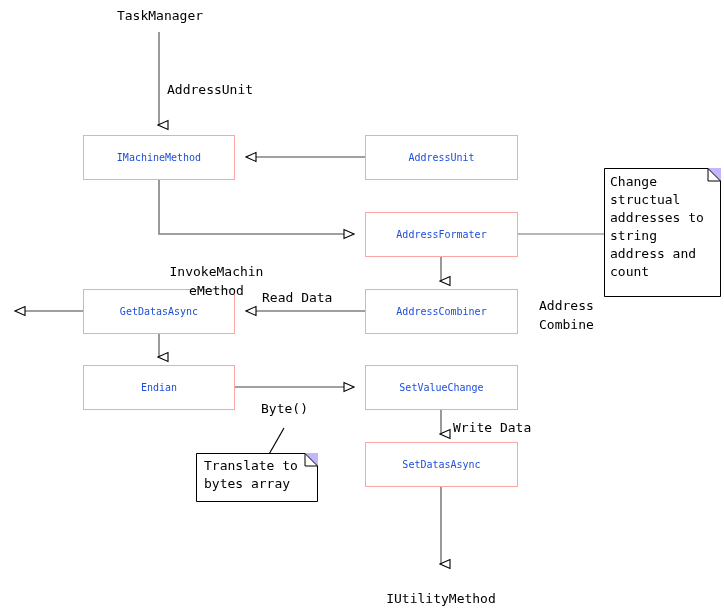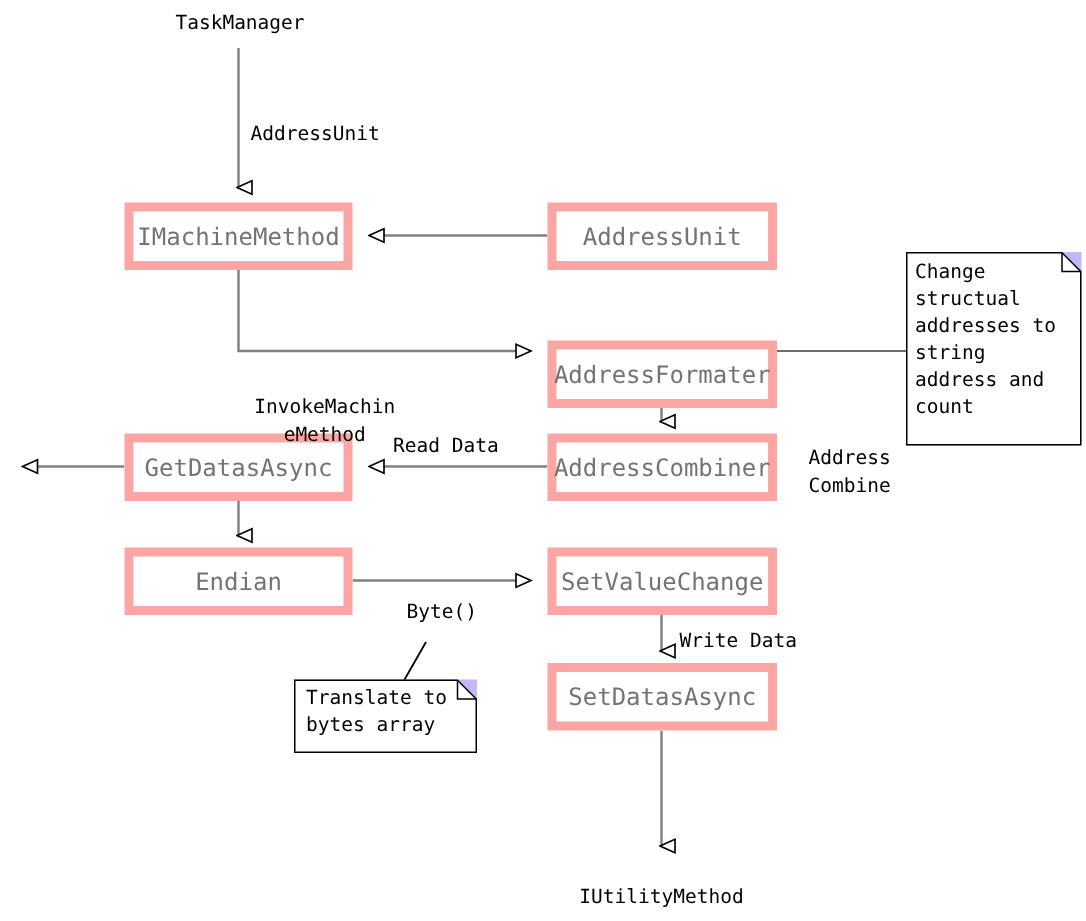--- a/index.html
+++ b/index.html
@@ -18,27 +18,27 @@
   #diagram-svg {
     position: absolute;
     left: 0;
     top: 0;
     width: 724px;
     height: 614px;
   }
   .node-box {
     position: absolute;
     box-sizing: border-box;
-    border: 6px solid #fca5a5;
+    border: 1px solid #fca5a5;
     background: #ffffff;
     display: flex;
     align-items: center;
     justify-content: center;
-    font-size: 16px;
-    color: #737373;
+    font-size: 10px;
+    color: #1d4ed8;
     letter-spacing: 0px;
     white-space: nowrap;
   }
   .note-box {
     position: absolute;
     box-sizing: border-box;
     background: #c4b5fd;
     font-size: 13px;
     color: #000000;
     line-height: 18px;
@@ -113,21 +113,21 @@
   <div class="free-label center" style="left:376px; top:589px; width:130px;">IUtilityMethod</div>
 
   <div class="node-box" style="left:83px; top:135px; width:152px; height:45px;">
     <span>IMachineMethod</span>
   </div>
 
   <div class="node-box" style="left:365px; top:135px; width:153px; height:45px;">
     <span>AddressUnit</span>
   </div>
 
-  <div class="node-box" style="left:365px; top:212px; width:153px; height:45px;margin-top:15px;">
+  <div class="node-box" style="left:365px; top:212px; width:153px; height:45px;">
     <span>AddressFormater</span>
   </div>
 
   <div class="node-box" style="left:365px; top:289px; width:153px; height:45px;">
     <span>AddressCombiner</span>
   </div>
 
   <div class="node-box" style="left:83px; top:289px; width:152px; height:45px;">
     <span>GetDatasAsync</span>
   </div>
@@ -169,17 +169,17 @@
   <div class="free-label" style="left:167px; top:80px;">AddressUnit</div>
 
   <div class="free-label center" style="left:139px; top:240px; width:155px;margin-top:22px;">InvokeMachin
 eMethod</div>
 
   <div class="free-label" style="left:262px; top:288px;">Read Data</div>
 
   <div class="free-label" style="left:539px; top:296px;">Address
 Combine</div>
 
-  <div class="free-label" style="left:271px; top:399px;text-align:center;">Byte()</div>
+  <div class="free-label" style="left:261px; top:399px;text-align:center;">Byte()</div>
 
   <div class="free-label" style="left:453px; top:418px;">Write Data</div>
 
 </div>
 
 </body></html>

